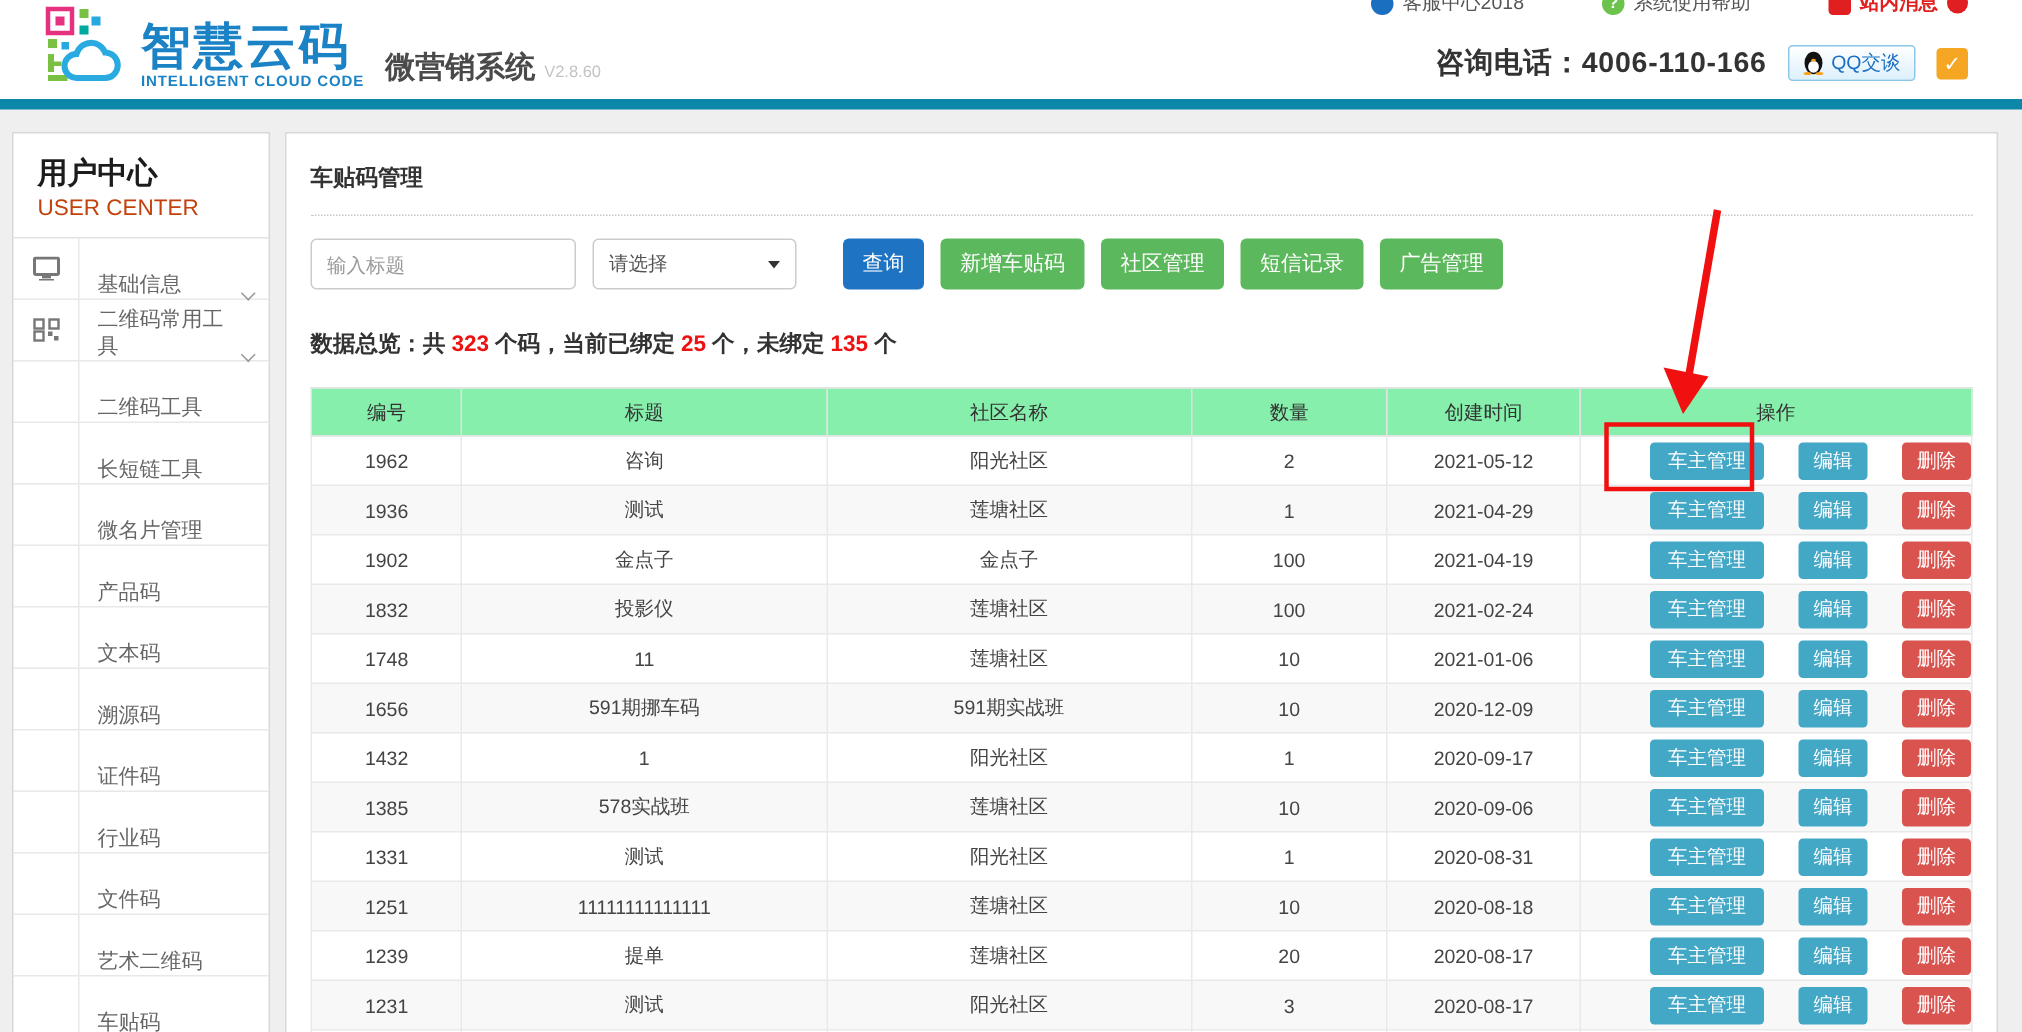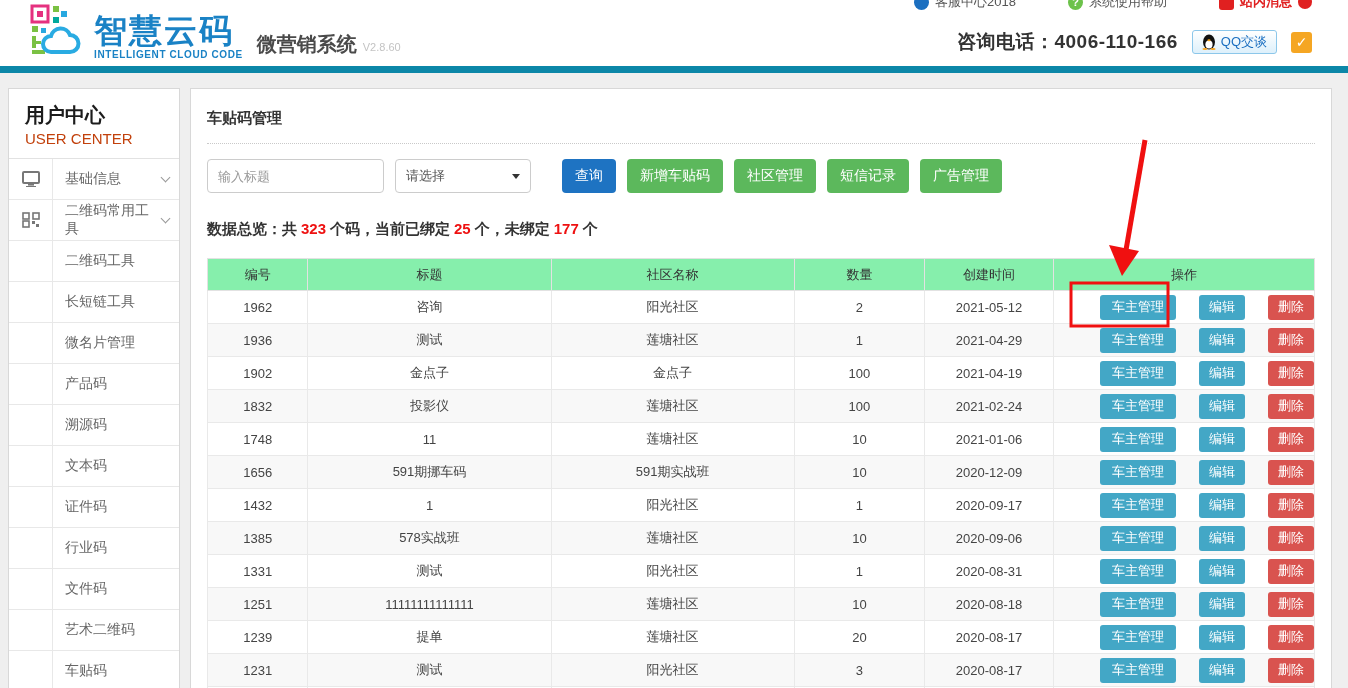--- a/index.html
+++ b/index.html
@@ -39,21 +39,21 @@
   .accent-bar { position:absolute; left:0; top:66px; width:1348px; height:7px; background:#0c87a8; }
 
   
   .sidebar { position:absolute; left:8px; top:88px; width:172px; height:610px; background:#fff;
              border:1px solid #d8d8d8; }
   .sidebar-head { padding:13px 16px 11px; border-bottom:1px solid #e2e2e2; }
   .sidebar-title { font-size:20px; font-weight:bold; color:#1c1c1c; }
   .sidebar-subtitle { font-size:15px; color:#c2410c; margin-top:1px; }
   .menu-row { display:flex; height:41px; border-bottom:1px solid #e8e8e8; align-items:stretch; cursor:pointer; }
   .menu-icon-cell { width:44px; border-right:1px solid #e8e8e8; display:flex; align-items:center; justify-content:center; }
-  .menu-label-cell { flex:1; display:flex; align-items:center; padding:0 10px 0 12px; font-size:14px; color:#666; }
+  .menu-label-cell { flex:1; display:flex; align-items:flex-end; padding:0 10px 0 12px; font-size:14px; color:#666; }
   .menu-label-cell .lbl { flex:1; }
   .chevron { width:7px; height:7px; border-right:1.5px solid #999; border-bottom:1.5px solid #999;
              transform:rotate(45deg); margin-top:-4px; }
 
   
   .main { position:absolute; left:190px; top:88px; width:1142px; height:610px; background:#fff;
           border:1px solid #d8d8d8; }
   .page-title { font-size:15px; font-weight:bold; color:#333; padding:20px 16px 15px; }
   .dotted-sep { border-bottom:1px dotted #c9c9c9; margin:0 16px; }
 
@@ -210,27 +210,27 @@
       </div>
       <div class="menu-row">
         <div class="menu-icon-cell"></div>
         <div class="menu-label-cell">
           <span class="lbl">产品码</span>
         </div>
       </div>
       <div class="menu-row">
         <div class="menu-icon-cell"></div>
         <div class="menu-label-cell">
+          <span class="lbl">文本码</span>
+        </div>
+      </div>
+      <div class="menu-row">
+        <div class="menu-icon-cell"></div>
+        <div class="menu-label-cell">
           <span class="lbl">溯源码</span>
-        </div>
-      </div>
-      <div class="menu-row">
-        <div class="menu-icon-cell"></div>
-        <div class="menu-label-cell">
-          <span class="lbl">文本码</span>
         </div>
       </div>
       <div class="menu-row">
         <div class="menu-icon-cell"></div>
         <div class="menu-label-cell">
           <span class="lbl">证件码</span>
         </div>
       </div>
       <div class="menu-row">
         <div class="menu-icon-cell"></div>
@@ -270,21 +270,21 @@
       <span class="sel-arrow"></span>
     </div>
     <button class="btn btn-blue">查询</button>
     <button class="btn btn-green">新增车贴码</button>
     <button class="btn btn-green">社区管理</button>
     <button class="btn btn-green">短信记录</button>
     <button class="btn btn-green">广告管理</button>
   </div>
 
   <div class="summary">
-    <span>数据总览：共</span><span class="num">323</span><span>个码，当前已绑定</span><span class="num">25</span><span>个，未绑定</span><span class="num">177</span><span>个</span>
+    <span>数据总览：共</span><span class="num">323</span><span>个码，当前已绑定</span><span class="num">25</span><span>个，未绑定</span><span class="num">135</span><span>个</span>
   </div>
 
   <table class="data-table">
     <thead>
       <tr id="table-head-row">
           <th class="col-id">编号</th>
           <th class="col-title">标题</th>
           <th class="col-comm">社区名称</th>
           <th class="col-qty">数量</th>
           <th class="col-date">创建时间</th>

